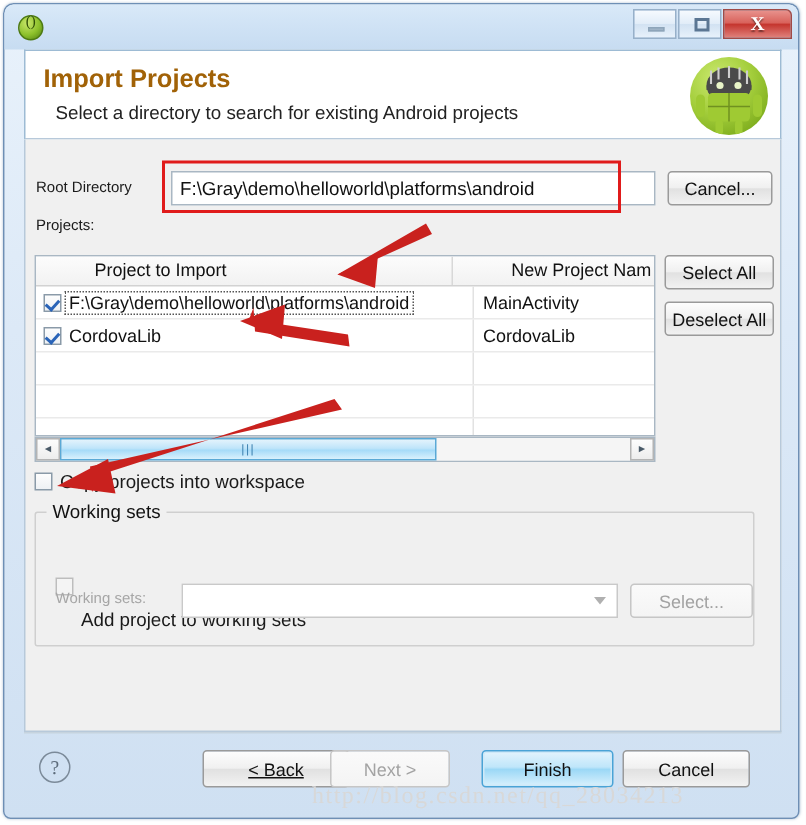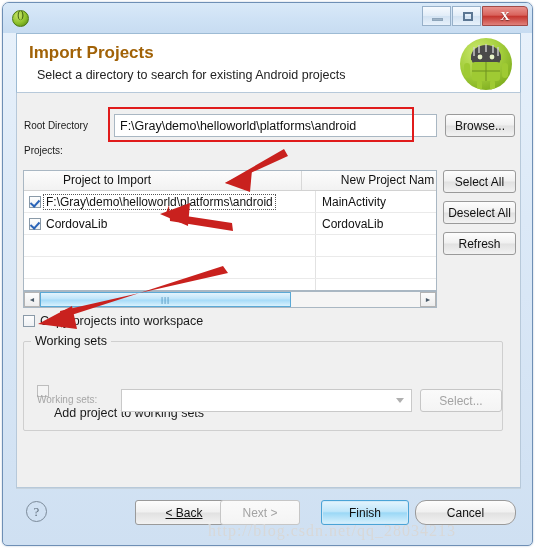--- a/index.html
+++ b/index.html
@@ -369,21 +369,21 @@
           <line x1="12" y1="33" x2="40" y2="33" stroke="#6f9120" stroke-width="1"></line>
           <line x1="26" y1="24" x2="26" y2="43" stroke="#6f9120" stroke-width="1"></line>
         </svg>
       </div>
     </div>
 
     <div class="body">
 
       <span class="lbl" style="left:7px; top:27px;">Root Directory</span>
       <div class="textfield" style="left:97px; top:21px; width:323px; height:23px;">F:\Gray\demo\helloworld\platforms\android</div>
-      <div class="btn" style="left:428px; top:21px; width:70px; height:23px;">Browse...</div>
+      <div class="btn" style="left:428px; top:21px; width:70px; height:23px;">Cancel...</div>
 
       <span class="lbl" style="left:7px; top:52px;">Projects:</span>
     </div>
 
     <div class="table">
       <div class="thead">
         <div class="th c1">Project to Import</div>
         <div class="th c2">New Project Nam</div>
       </div>
 
@@ -412,21 +412,20 @@
         <div class="td c2"></div>
       </div>
       <div class="trow">
         <div class="td c1"></div>
         <div class="td c2"></div>
       </div>
     </div>
 
     <div class="btn" style="left:440px; top:198px; width:73px; height:23px;">Deselect All</div>
     <div class="btn" style="left:440px; top:167px; width:73px; height:23px;">Select All</div>
-    <div class="btn" style="left:440px; top:229px; width:73px; height:23px;">Refresh</div>
 
     <div class="hscroll">
       <div class="sb-arrow">◄</div>
       <div class="sb-track">
         <div class="sb-thumb">|||</div>
       </div>
       <div class="sb-arrow">►</div>
     </div>
 
     <div style="position:absolute; left:20px; top:311px; display:flex; align-items:center; gap:5px;">
@@ -449,21 +448,21 @@
     </div>
     <div class="btn disabled" style="left:417px; top:386px; width:82px; height:23px;">Select...</div>
 
     <div class="footer">
       <div class="help-icon">?</div>
     </div>
 
     <div class="btn" style="left:132px; top:497px; width:98px; height:25px;text-decoration:underline;">&lt; Back</div>
     <div class="btn disabled" style="left:217px; top:497px; width:80px; height:25px;">Next &gt;</div>
     <div class="btn default" style="left:318px; top:497px; width:88px; height:25px;">Finish</div>
-    <div class="btn" style="left:412px; top:497px; width:101px; height:25px;border-radius:11px;">Cancel</div>
+    <div class="btn" style="left:412px; top:497px; width:85px; height:25px;">Cancel</div>
 
   </div>
 
   <div class="redbox" style="left:108px; top:107px; width:306px; height:35px;"></div>
 
   <svg class="arrows">
     <g fill="#c9211e">
 
       <polygon points="284,149 225,183 247,186 246,175 288,156"></polygon>
       <polygon points="225,183 252,170 250,192"></polygon>

